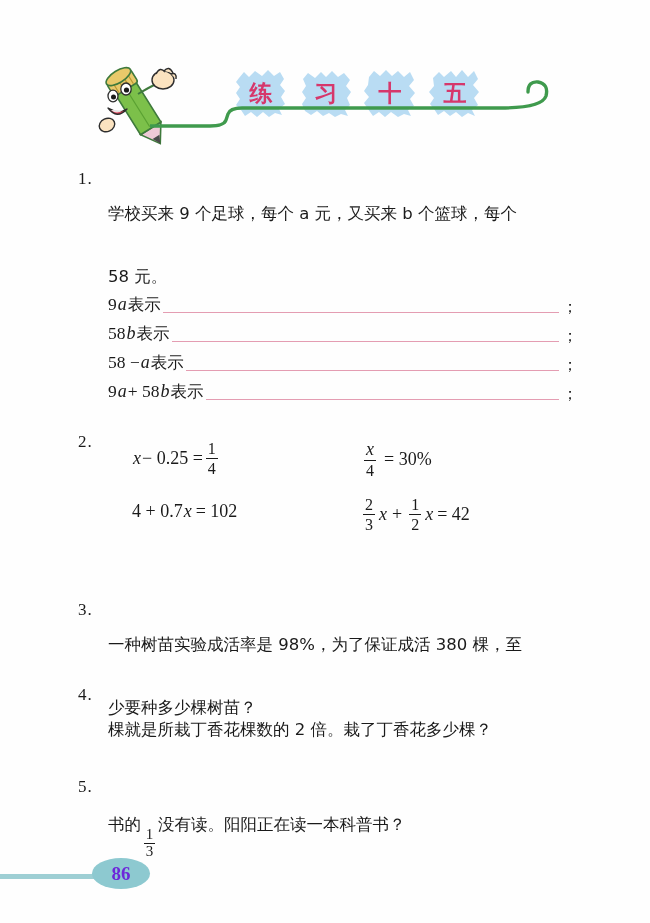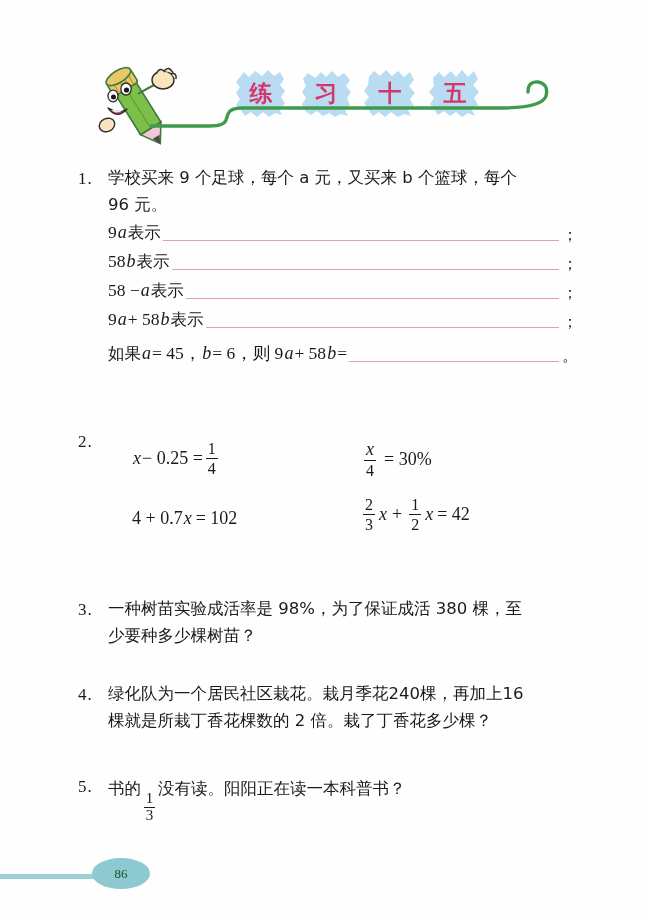--- a/index.html
+++ b/index.html
@@ -87,20 +87,21 @@
     font-family: "Liberation Serif", serif;
     font-size: 17px;
     letter-spacing: 1px;
   }
   .body {
     margin-left: 30px;
   }
   .cn {
     font-family: "DejaVu Sans", "Liberation Sans", sans-serif;
     font-size: 16.5px;
+    margin-top: 36px;
   }
   .it {
     font-style: italic;
     font-family: "Liberation Serif", serif;
     font-size: 18px;
     padding: 0 1px;
   }
   .digits {
     font-family: "Liberation Serif", serif;
     font-size: 17.5px;
@@ -197,22 +198,23 @@
     left: 92px; top: 3px;
     width: 58px; height: 31px;
     border-radius: 50%;
     background: #8dc9d0;
     display: flex;
     align-items: center;
     justify-content: center;
   }
   .foot-num {
     font-family: "Liberation Serif", serif;
-    font-size: 13px;
-    color: #14532d;
+    font-size: 19px;
+    color: #6d28d9;
+    font-weight: bold;
   }
 </style>
 </head>
 <body>
 
 <div class="page">
 
   <div class="header">
 
     <div class="mascot">
@@ -290,21 +292,21 @@
       <svg class="greenline" viewBox="0 0 650 105">
         <path d="M-150 78 L60 78 Q74 78 76 72 L78 66 Q80 60 92 60 L350 60 Q392 60 396 48 Q399 36 388 34 Q378 33 378 44" stroke="#3f9a4d" stroke-width="3.4" fill="none" stroke-linecap="round"></path>
       </svg>
     </div>
   </div>
 
   <div class="ex" style="left:78px; top:165px; width:500px;">
     <span class="num">1.</span>
     <div class="body">
       <div class="cn">学校买来 9 个足球，每个 a 元，又买来 b 个篮球，每个</div>
-      <div class="cn">96 元。</div>
+      <div class="cn">58 元。</div>
 
       <div class="fill-row">
         <span class="fill-label">
           <span class="digits">9</span><span class="it">a</span><span class="cn">表示</span>
         </span>
         <span class="rule"></span>
         <span class="semi">；</span>
       </div>
 
       <div class="fill-row">
@@ -324,27 +326,20 @@
       </div>
 
       <div class="fill-row">
         <span class="fill-label">
           <span class="digits">9</span><span class="it">a</span><span class="digits">+ 58</span><span class="it">b</span><span class="cn">表示</span>
         </span>
         <span class="rule"></span>
         <span class="semi">；</span>
       </div>
 
-      <div class="fill-row" style="height:34px;">
-        <span class="fill-label">
-          <span class="cn">如果</span><span class="it">a</span><span class="digits">= 45，</span><span class="it">b</span><span class="digits">= 6，则 9</span><span class="it">a</span><span class="digits">+ 58</span><span class="it">b</span><span class="digits">=</span>
-        </span>
-        <span class="rule"></span>
-        <span class="semi">。</span>
-      </div>
     </div>
   </div>
 
   <div class="ex" style="left:78px; top:428px; width:500px;">
     <span class="num">2.</span>
     <div class="body">
 
       <div class="eqrow" style="margin-top:8px;">
         <div class="eq" style="left:24px; top:4px;">
           <span class="it">x</span>
@@ -357,21 +352,21 @@
         <div class="eq" style="left:252px; top:4px;">
           <span class="frac">
             <span class="numr it">x</span>
             <span class="den">4</span>
           </span>
           <span style="padding-left:4px;">= 30%</span>
         </div>
       </div>
 
       <div class="eqrow">
-        <div class="eq" style="left:24px; top:16px;">
+        <div class="eq" style="left:24px; top:9px;">
           <span>4 + 0.7</span>
           <span class="it">x</span>
           <span style="padding-left:3px;">= 102</span>
         </div>
         <div class="eq" style="left:252px; top:8px;">
           <span class="frac">
             <span class="numr">2</span>
             <span class="den">3</span>
           </span>
           <span class="it">x</span>
@@ -391,21 +386,20 @@
     <span class="num">3.</span>
     <div class="body">
       <div class="cn">一种树苗实验成活率是 98%，为了保证成活 380 棵，至</div>
       <div class="cn">少要种多少棵树苗？</div>
     </div>
   </div>
 
   <div class="ex" style="left:78px; top:681px; width:510px;">
     <span class="num">4.</span>
     <div class="body">
-      <div class="cn">绿化队为一个居民社区栽花。栽月季花240棵，再加上16</div>
       <div class="cn">棵就是所栽丁香花棵数的 2 倍。栽了丁香花多少棵？</div>
     </div>
   </div>
 
   <div class="ex" style="left:78px; top:773px; width:510px;">
     <span class="num">5.</span>
     <div class="body">
       <div class="cn" style="line-height:1.9;">
         <span>书的</span><span class="ifrac">
             <span class="numr">1</span>

